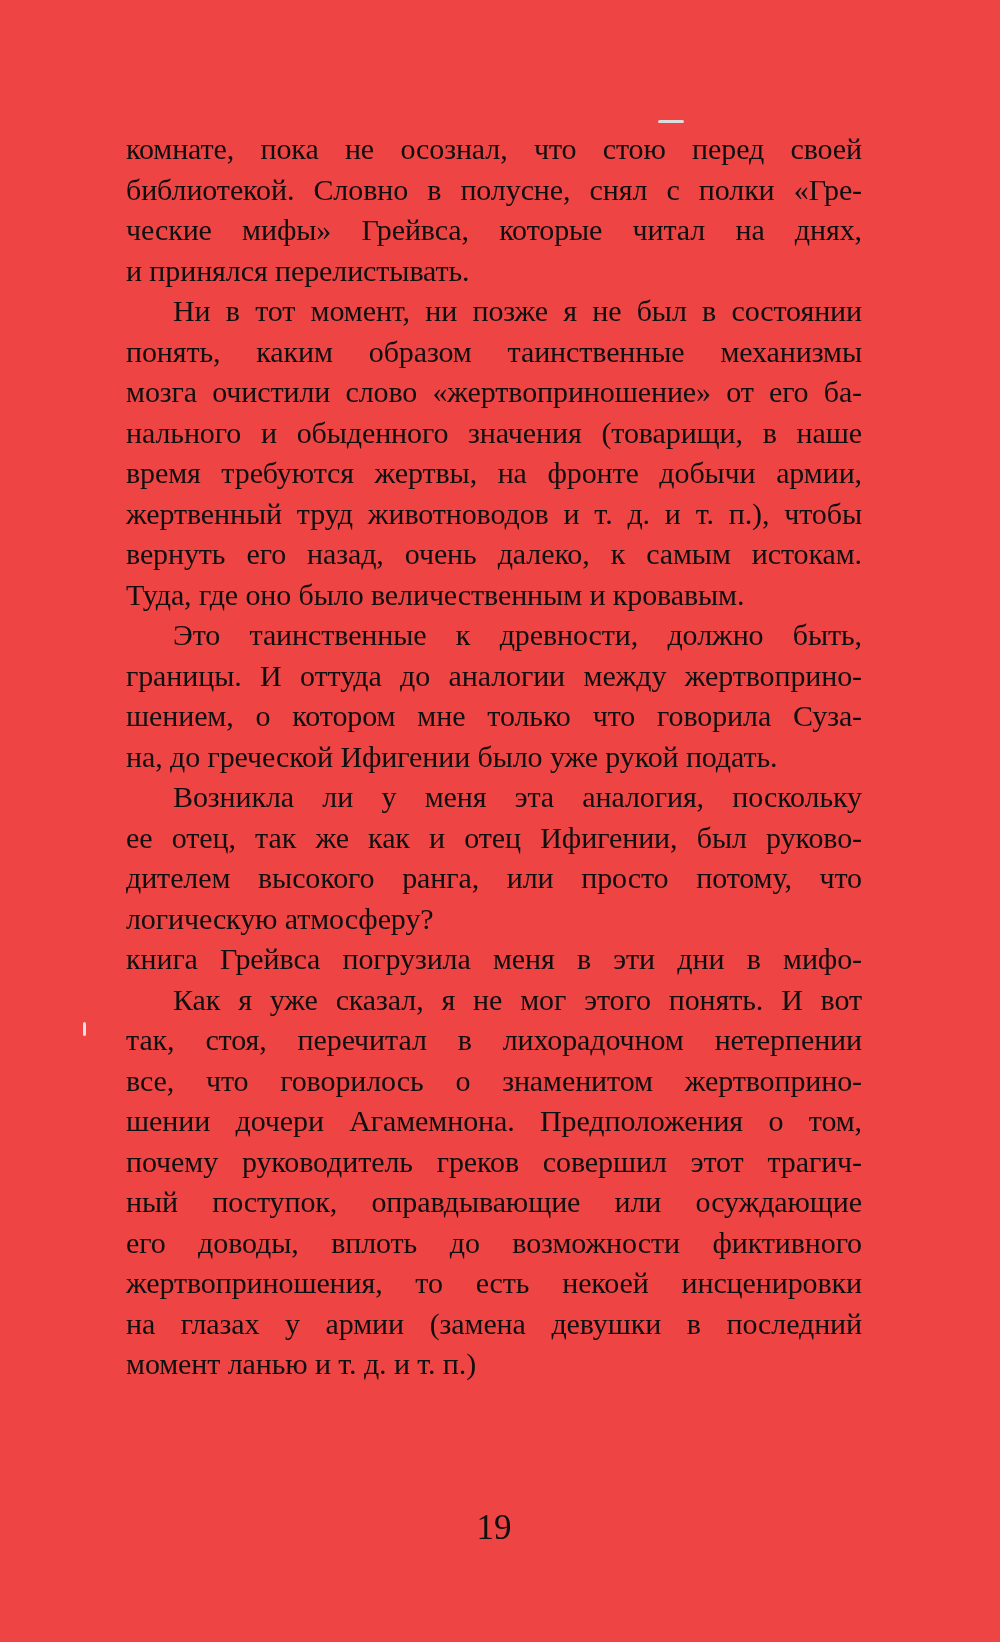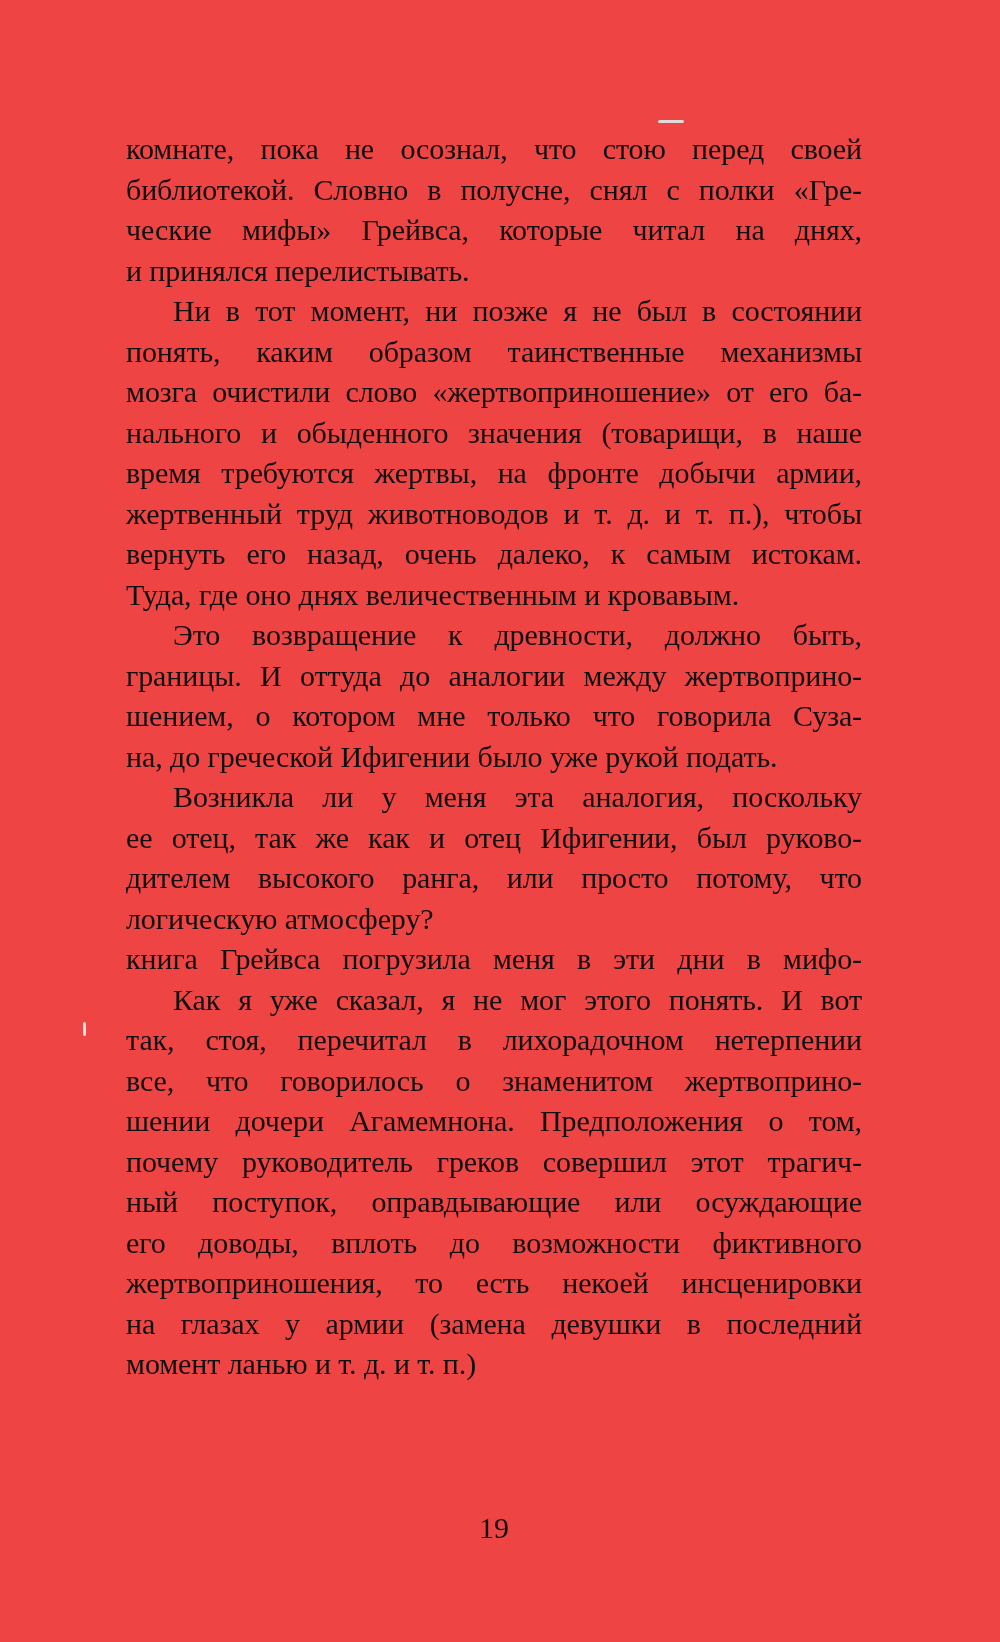--- a/index.html
+++ b/index.html
@@ -35,21 +35,21 @@
   }
   .line.indent {
     text-indent: 47px;
   }
   .page-number {
     position: absolute;
     left: 126px;
     top: 1509px;
     width: 736px;
     text-align: center;
-    font-size: 30px;
+    font-size: 35px;
     line-height: 38px;
   }
   .scan-artifact {
     position: absolute;
     background: #dcdcdc;
     border-radius: 2px;
   }
   .artifact-1 { left: 658px; top: 120px; width: 26px; height: 3px; }
   .artifact-2 { left: 83px; top: 1022px; width: 3px; height: 14px; background: #e2e2e2; }
 </style>
@@ -65,22 +65,22 @@
       <div class="line">библиотекой. Словно в полусне, снял с полки «Гре-</div>
       <div class="line">ческие мифы» Грейвса, которые читал на днях,</div>
       <div class="line para-last">и принялся перелистывать.</div>
       <div class="line indent">Ни в тот момент, ни позже я не был в состоянии</div>
       <div class="line">понять, каким образом таинственные механизмы</div>
       <div class="line">мозга очистили слово «жертвоприношение» от его ба-</div>
       <div class="line">нального и обыденного значения (товарищи, в наше</div>
       <div class="line">время требуются жертвы, на фронте добычи армии,</div>
       <div class="line">жертвенный труд животноводов и т. д. и т. п.), чтобы</div>
       <div class="line">вернуть его назад, очень далеко, к самым истокам.</div>
-      <div class="line para-last">Туда, где оно днях величественным и кровавым.</div>
-      <div class="line indent">Это возвращение к древности, должно быть,</div>
+      <div class="line para-last">Туда, где оно было величественным и кровавым.</div>
+      <div class="line indent">Это таинственные к древности, должно быть,</div>
       <div class="line">границы. И оттуда до аналогии между жертвоприно-</div>
       <div class="line">шением, о котором мне только что говорила Суза-</div>
       <div class="line para-last">на, до греческой Ифигении было уже рукой подать.</div>
       <div class="line indent">Возникла ли у меня эта аналогия, поскольку</div>
       <div class="line">ее отец, так же как и отец Ифигении, был руково-</div>
       <div class="line">дителем высокого ранга, или просто потому, что</div>
       <div class="line para-last">логическую атмосферу?</div>
       <div class="line">книга Грейвса погрузила меня в эти дни в мифо-</div>
       <div class="line indent">Как я уже сказал, я не мог этого понять. И вот</div>
       <div class="line">так, стоя, перечитал в лихорадочном нетерпении</div>

